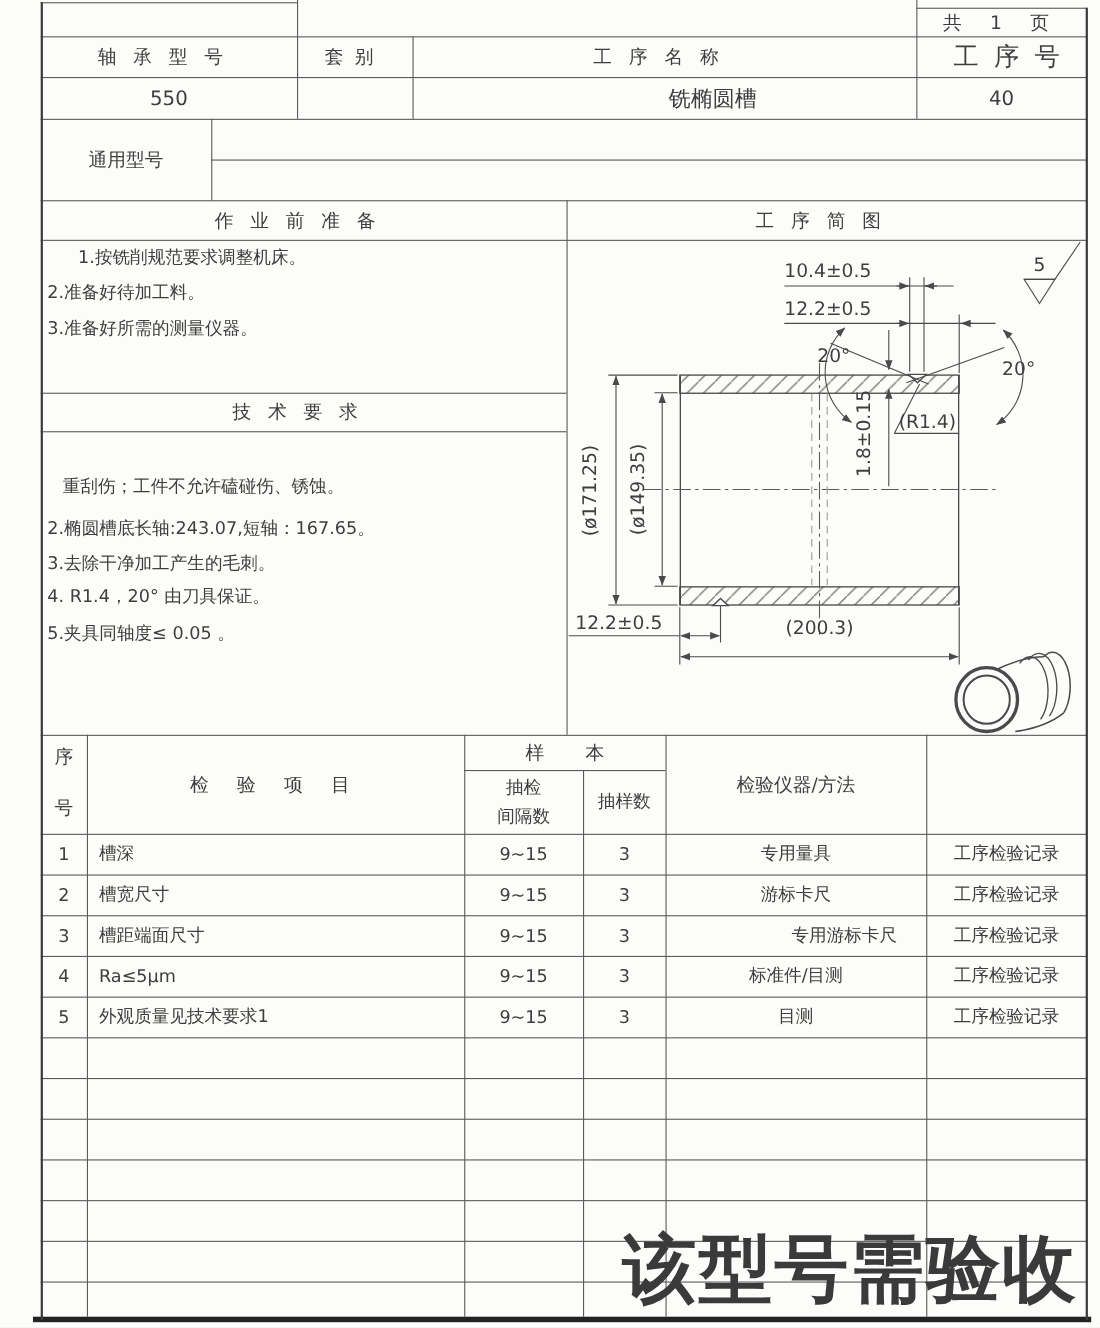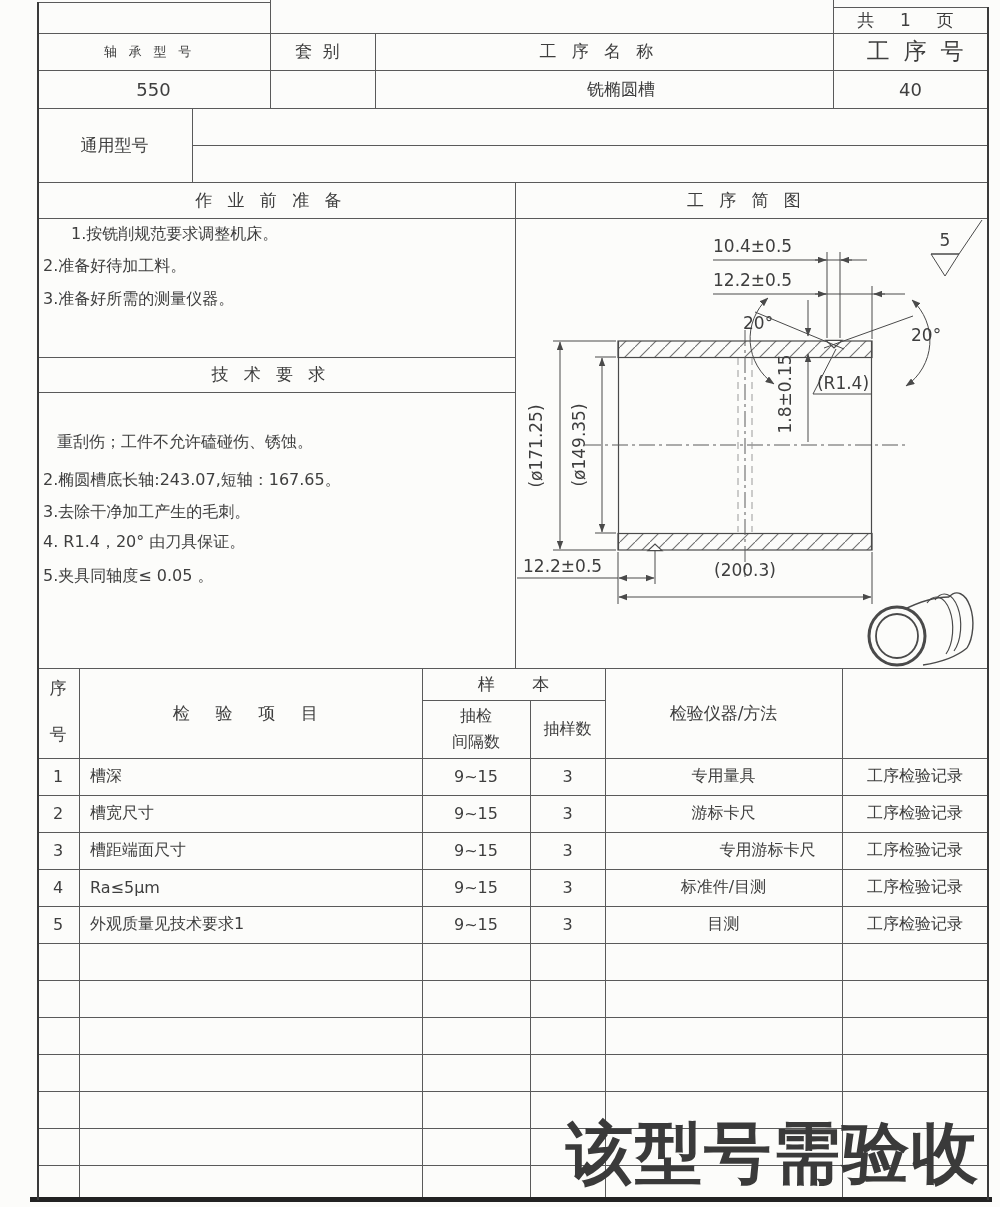--- a/index.html
+++ b/index.html
@@ -68,27 +68,27 @@
   <i class="vl" style="left:833px;top:0px;height:108px;"></i>
   <i class="vl" style="left:192px;top:108px;height:74px;"></i>
   <i class="vl" style="left:515px;top:182px;height:486px;"></i>
   <i class="vl" style="left:79px;top:668px;height:529px;"></i>
   <i class="vl" style="left:422px;top:668px;height:529px;"></i>
   <i class="vl" style="left:530px;top:700px;height:497px;"></i>
   <i class="vl" style="left:605px;top:668px;height:529px;"></i>
   <i class="vl" style="left:842px;top:668px;height:529px;"></i>
 
   <div class="txt ls6" style="left:833px;top:7px;width:155px;height:26px;font-size:17px;">共 1 页</div>
-  <div class="txt ls8" style="left:37px;top:33px;width:233px;height:37px;font-size:13px;font-family:Liberation Serif, serif;">轴承型号</div>
+  <div class="txt ls8" style="left:37px;top:33px;width:233px;height:37px;font-size:17px;font-family:Liberation Serif, serif;">轴承型号</div>
   <div class="txt ls6" style="left:270px;top:33px;width:105px;height:37px;font-size:17px;">套别</div>
   <div class="txt ls8" style="left:375px;top:33px;width:458px;height:37px;font-size:17px;">工序名称</div>
   <div class="txt ls6" style="left:833px;top:33px;width:178px;height:37px;font-size:23px;">工序号</div>
   <div class="txt big" style="left:37px;top:70px;width:233px;height:38px;">550</div>
   <div class="txt big" style="left:270px;top:70px;width:105px;height:38px;"></div>
-  <div class="txt" style="left:392px;top:70px;width:458px;height:38px;font-size:17px;">铣椭圆槽</div>
+  <div class="txt" style="left:375px;top:70px;width:458px;height:38px;font-size:20px;padding-left:44px;">铣椭圆槽</div>
   <div class="txt big" style="left:833px;top:70px;width:155px;height:38px;">40</div>
   <div class="txt" style="left:37px;top:108px;width:155px;height:74px;font-size:17px;">通用型号</div>
   <div class="txt" style="left:192px;top:108px;width:796px;height:37px;"></div>
 
   <div class="txt ls8" style="left:37px;top:182px;width:478px;height:36px;font-size:17px;">作业前准备</div>
   <div class="txt ls8" style="left:515px;top:182px;width:473px;height:36px;font-size:17px;">工序简图</div>
 
   <div class="body-line" style="left:43px;top:224px;margin-left:28px;">1.按铣削规范要求调整机床。</div>
   <div class="body-line" style="left:43px;top:256px;">2.准备好待加工料。</div>
   <div class="body-line" style="left:43px;top:289px;">3.准备好所需的测量仪器。</div>

